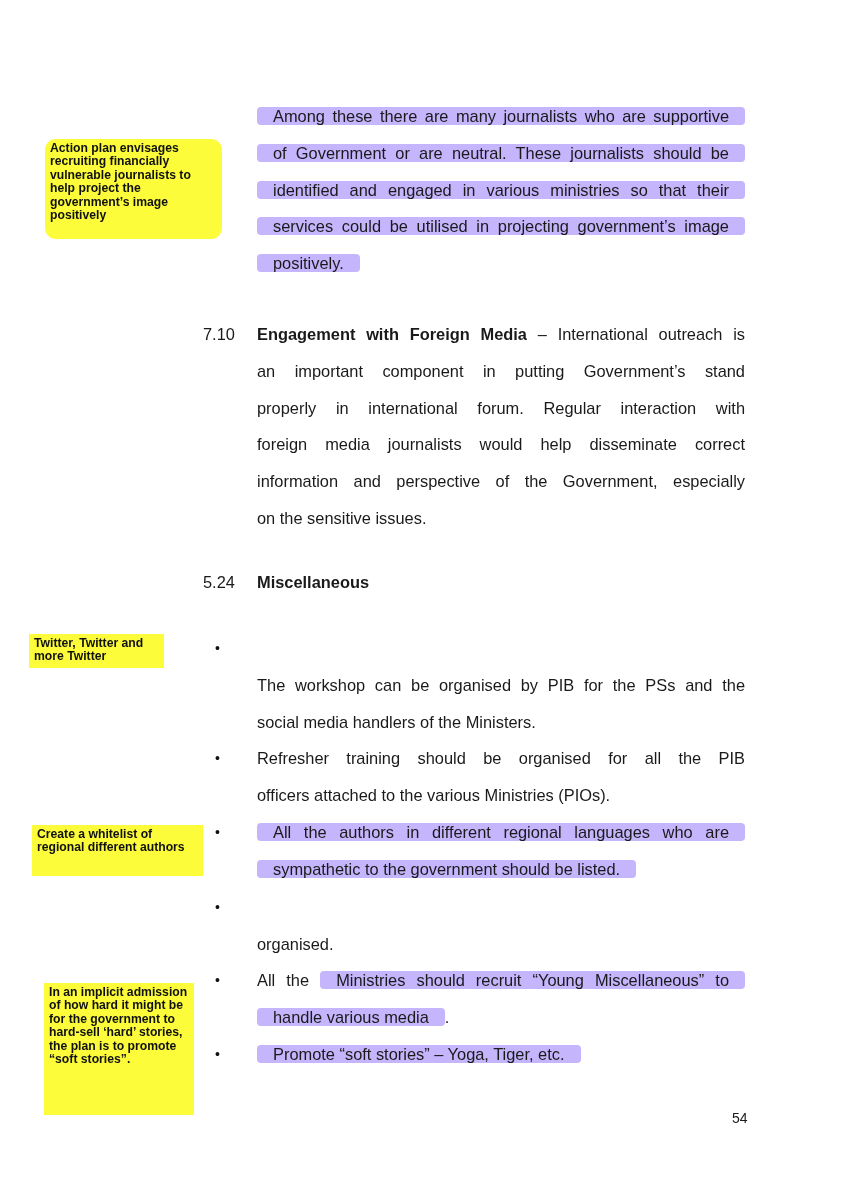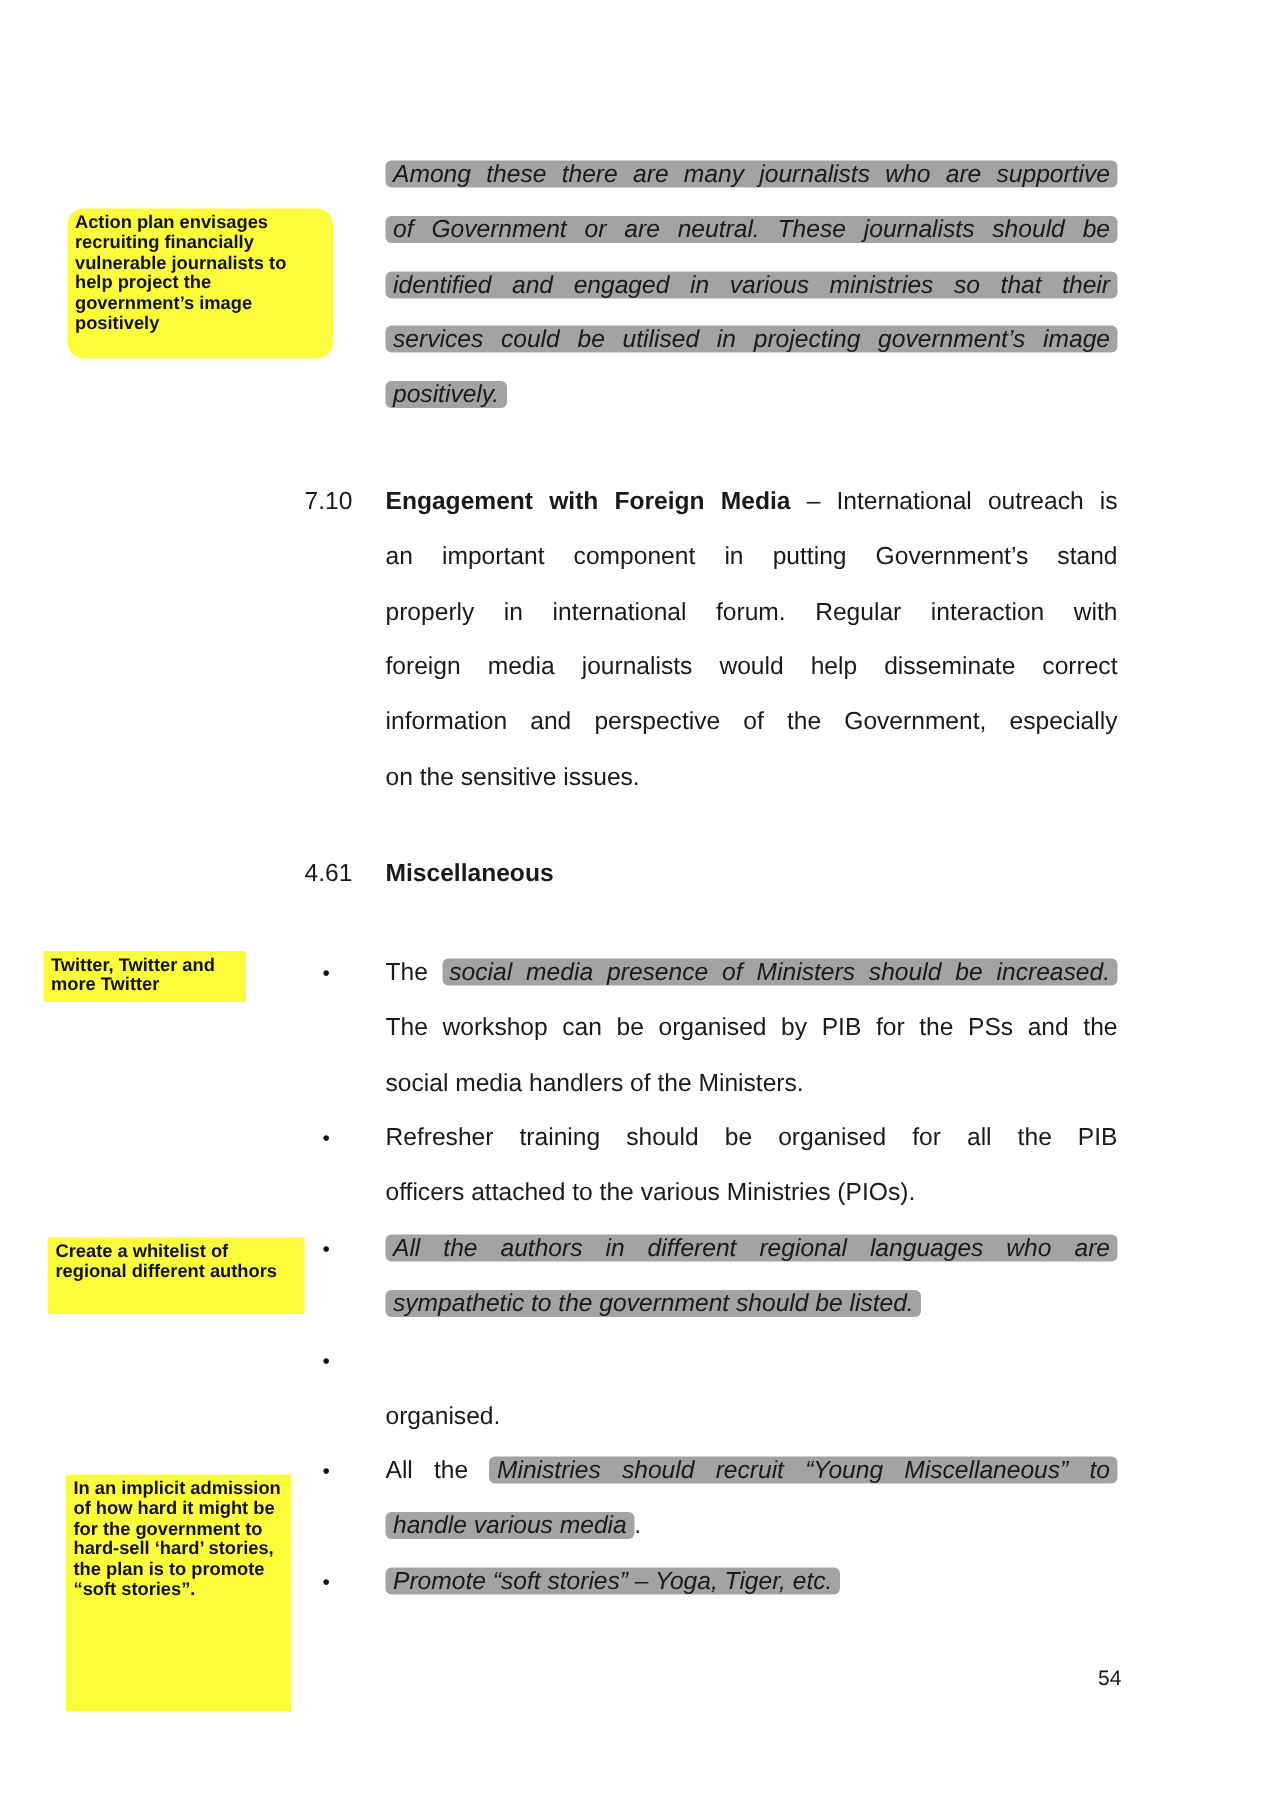--- a/index.html
+++ b/index.html
@@ -12,61 +12,60 @@
     font-family: "Liberation Sans", sans-serif; font-weight: bold;
     font-size: 12.2px; line-height: 13.4px; padding: 3px 5px; box-sizing: border-box;
   }
   .body-text {
     position: absolute; left: 257px; width: 488px;
     font-family: "Liberation Sans", "DejaVu Sans", sans-serif;
     font-size: 16.4px; color: #1a1a1a;
   }
   .line { position: absolute; left: 0; right: 0; white-space: nowrap; height: 24px; line-height: 24px; }
   .line.just { text-align: justify; text-align-last: justify; white-space: normal; }
-  .hl { background: #a3a3a3; border-radius: 4px; padding: 0 5px; font-style: italic; }
+  .hl { background: #c4b5fd; border-radius: 4px; padding: 0 16px; }
   .num { position: absolute; left: 203px; font-size: 16.4px; line-height: 24px; color: #1a1a1a; }
   .bullet { position: absolute; left: 215px; font-size: 14px; line-height: 24px; color: #111; }
   b { font-weight: bold; }
   .pagenum { position: absolute; left: 732px; top: 1110px; font-size: 14px; color: #1a1a1a; }
 </style>
 </head>
 <body>
 
 <div class="note" style="left:45px; top:139px; width:177px; height:100px;border-radius:11px;">Action plan envisages recruiting financially vulnerable journalists to help project the government’s image positively</div>
 <div class="note" style="left:29px; top:634px; width:135px; height:34px;">Twitter, Twitter and more Twitter</div>
 <div class="note" style="left:32px; top:825px; width:171px; height:51px;">Create a whitelist of regional different authors</div>
-<div class="note" style="left:44px; top:983px; width:150px; height:158px;">In an implicit admission of how hard it might be for the government to hard-sell ‘hard’ stories, the plan is to promote “soft stories”.</div>
+<div class="note" style="left:44px; top:983px; width:150px; height:132px;">In an implicit admission of how hard it might be for the government to hard-sell ‘hard’ stories, the plan is to promote “soft stories”.</div>
 
 <div class="body-text" style="top:104px; height:170px;">
   <div class="line just" style="top:0px;"><span class="hl">Among these there are many journalists who are supportive</span></div>
   <div class="line just" style="top:37px;"><span class="hl">of Government or are neutral. These journalists should be</span></div>
   <div class="line just" style="top:74px;"><span class="hl">identified and engaged in various ministries so that their</span></div>
   <div class="line just" style="top:110px;"><span class="hl">services could be utilised in projecting government’s image</span></div>
   <div class="line" style="top:147px;"><span class="hl">positively.</span></div>
 </div>
 
 <div class="num" style="top:322px;">7.10</div>
 <div class="body-text" style="top:322px; height:200px;">
   <div class="line just" style="top:0px;"><span><b>Engagement with Foreign Media</b><span> – International outreach is</span></span></div>
   <div class="line just" style="top:37px;">an important component in putting Government’s stand</div>
   <div class="line just" style="top:74px;">properly in international forum. Regular interaction with</div>
   <div class="line just" style="top:110px;">foreign media journalists would help disseminate correct</div>
   <div class="line just" style="top:147px;">information and perspective of the Government, especially</div>
   <div class="line" style="top:184px;">on the sensitive issues.</div>
 </div>
 
-<div class="num" style="top:570px;">4.61</div>
+<div class="num" style="top:570px;">5.24</div>
 <div class="body-text" style="top:570px; height:24px;">
   <div class="line" style="top:0px;"><b>Miscellaneous</b></div>
 </div>
 
 <div id="bullets">
     <span class="bullet" style="top: 636px;">•</span>
     <div class="body-text" style="top: 636px; height: 111px;">
-      <div class="line just" style="top: 0px;"><span><span>The </span><span class="hl">social media presence of Ministers should be increased.</span></span></div>
       <div class="line just" style="top: 37px;"><span><span>The workshop can be organised by PIB for the PSs and the</span></span></div>
       <div class="line" style="top: 74px;"><span><span>social media handlers of the Ministers.</span></span></div>
     </div>
     <span class="bullet" style="top: 746px;">•</span>
     <div class="body-text" style="top: 746px; height: 74px;">
       <div class="line just" style="top: 0px;"><span><span>Refresher training should be organised for all the PIB</span></span></div>
       <div class="line" style="top: 37px;"><span><span>officers attached to the various Ministries (PIOs).</span></span></div>
     </div>
     <span class="bullet" style="top: 820px;">•</span>
     <div class="body-text" style="top: 820px; height: 74px;">

